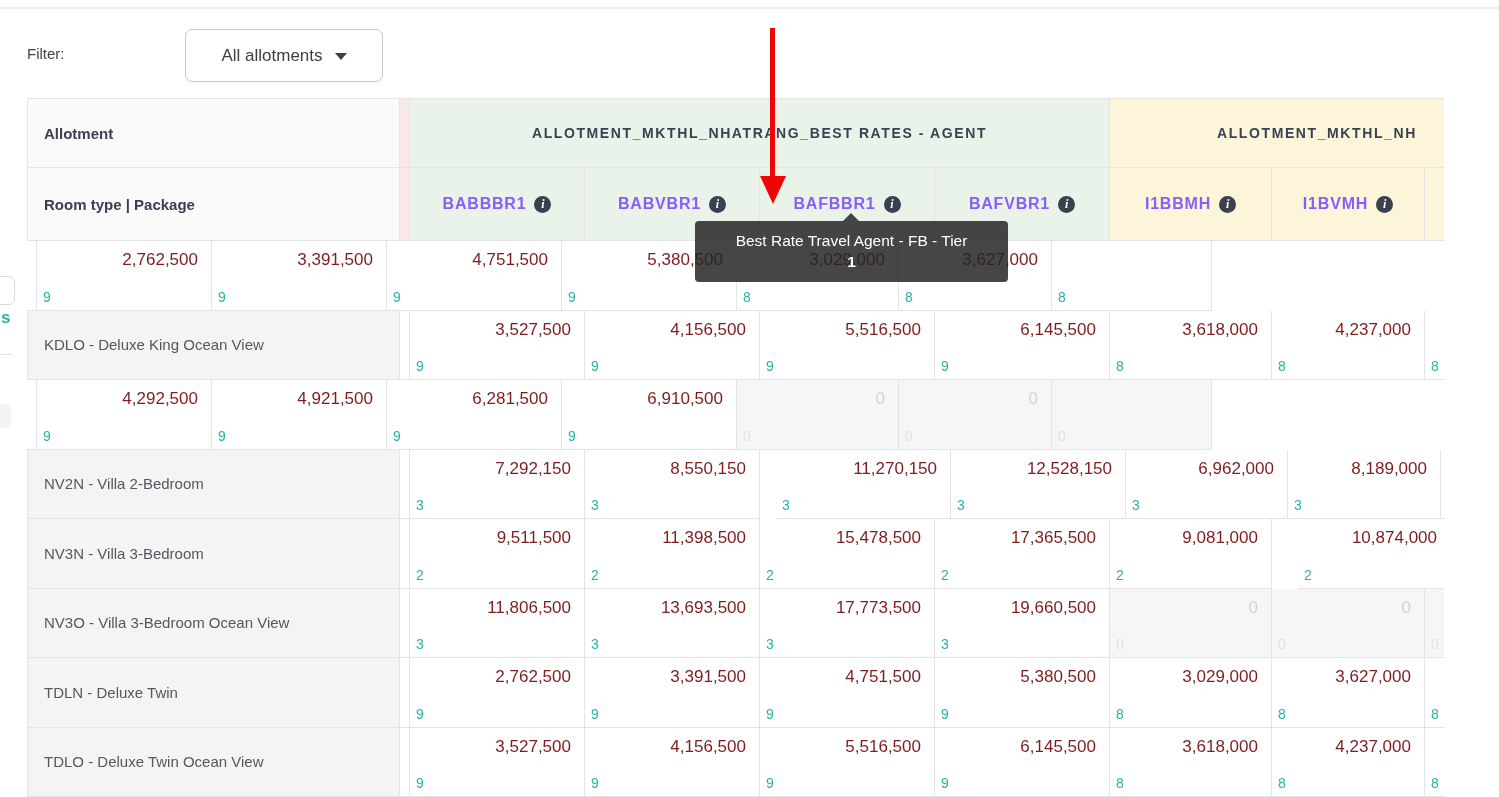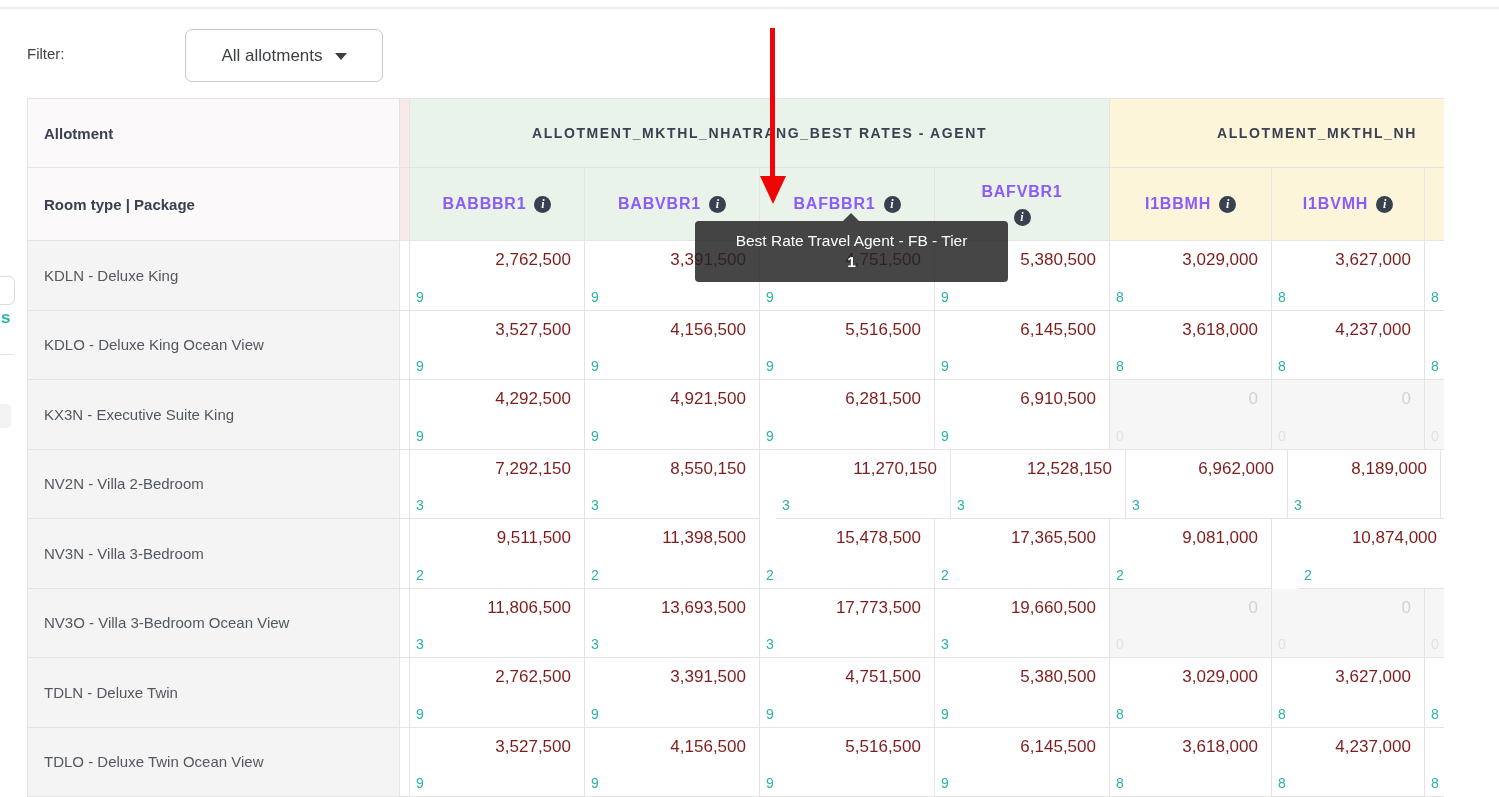--- a/index.html
+++ b/index.html
@@ -104,36 +104,35 @@
         <span class="info">i</span>
       </div>
       <div class="cell chdr" style="width: 175px; background: rgb(233, 243, 233);">
         <span class="code">BABVBR1</span>
         <span class="info">i</span>
       </div>
       <div class="cell chdr" style="width: 175px; background: rgb(233, 243, 233);">
         <span class="code">BAFBBR1</span>
         <span class="info">i</span>
       </div>
-      <div class="cell chdr" style="width: 175px; background: rgb(233, 243, 233); flex-direction: column;">
+      <div class="cell chdr" style="width: 175px; background: rgb(233, 243, 233);">
         <span class="code">BAFVBR1</span>
         <span class="info">i</span>
       </div>
       <div class="cell chdr" style="width: 162px; background: rgb(252, 245, 218);">
         <span class="code">I1BBMH</span>
         <span class="info">i</span>
       </div>
       <div class="cell chdr" style="width: 153px; background: rgb(252, 245, 218);">
         <span class="code">I1BVMH</span>
         <span class="info">i</span>
       </div>
       <div class="cell chdr" style="width: 160px; background: rgb(252, 245, 218);"></div>
     </div>
     <div class="trow dr">
-      <div class="cell lab rowlab">KDLN - Deluxe King</div>
       <div class="cell strip white"></div>
       <div class="cell dcell" style="width: 175px;">
         <span class="price">2,762,500</span>
         <span class="count">9</span>
       </div>
       <div class="cell dcell" style="width: 175px;">
         <span class="price">3,391,500</span>
         <span class="count">9</span>
       </div>
       <div class="cell dcell" style="width: 175px;">
@@ -183,21 +182,20 @@
       <div class="cell dcell" style="width: 153px;">
         <span class="price">4,237,000</span>
         <span class="count">8</span>
       </div>
       <div class="cell dcell" style="width: 160px;">
         <span class="price"></span>
         <span class="count">8</span>
       </div>
     </div>
     <div class="trow dr">
-      <div class="cell lab rowlab">KX3N - Executive Suite King</div>
       <div class="cell strip white"></div>
       <div class="cell dcell" style="width: 175px;">
         <span class="price">4,292,500</span>
         <span class="count">9</span>
       </div>
       <div class="cell dcell" style="width: 175px;">
         <span class="price">4,921,500</span>
         <span class="count">9</span>
       </div>
       <div class="cell dcell" style="width: 175px;">

